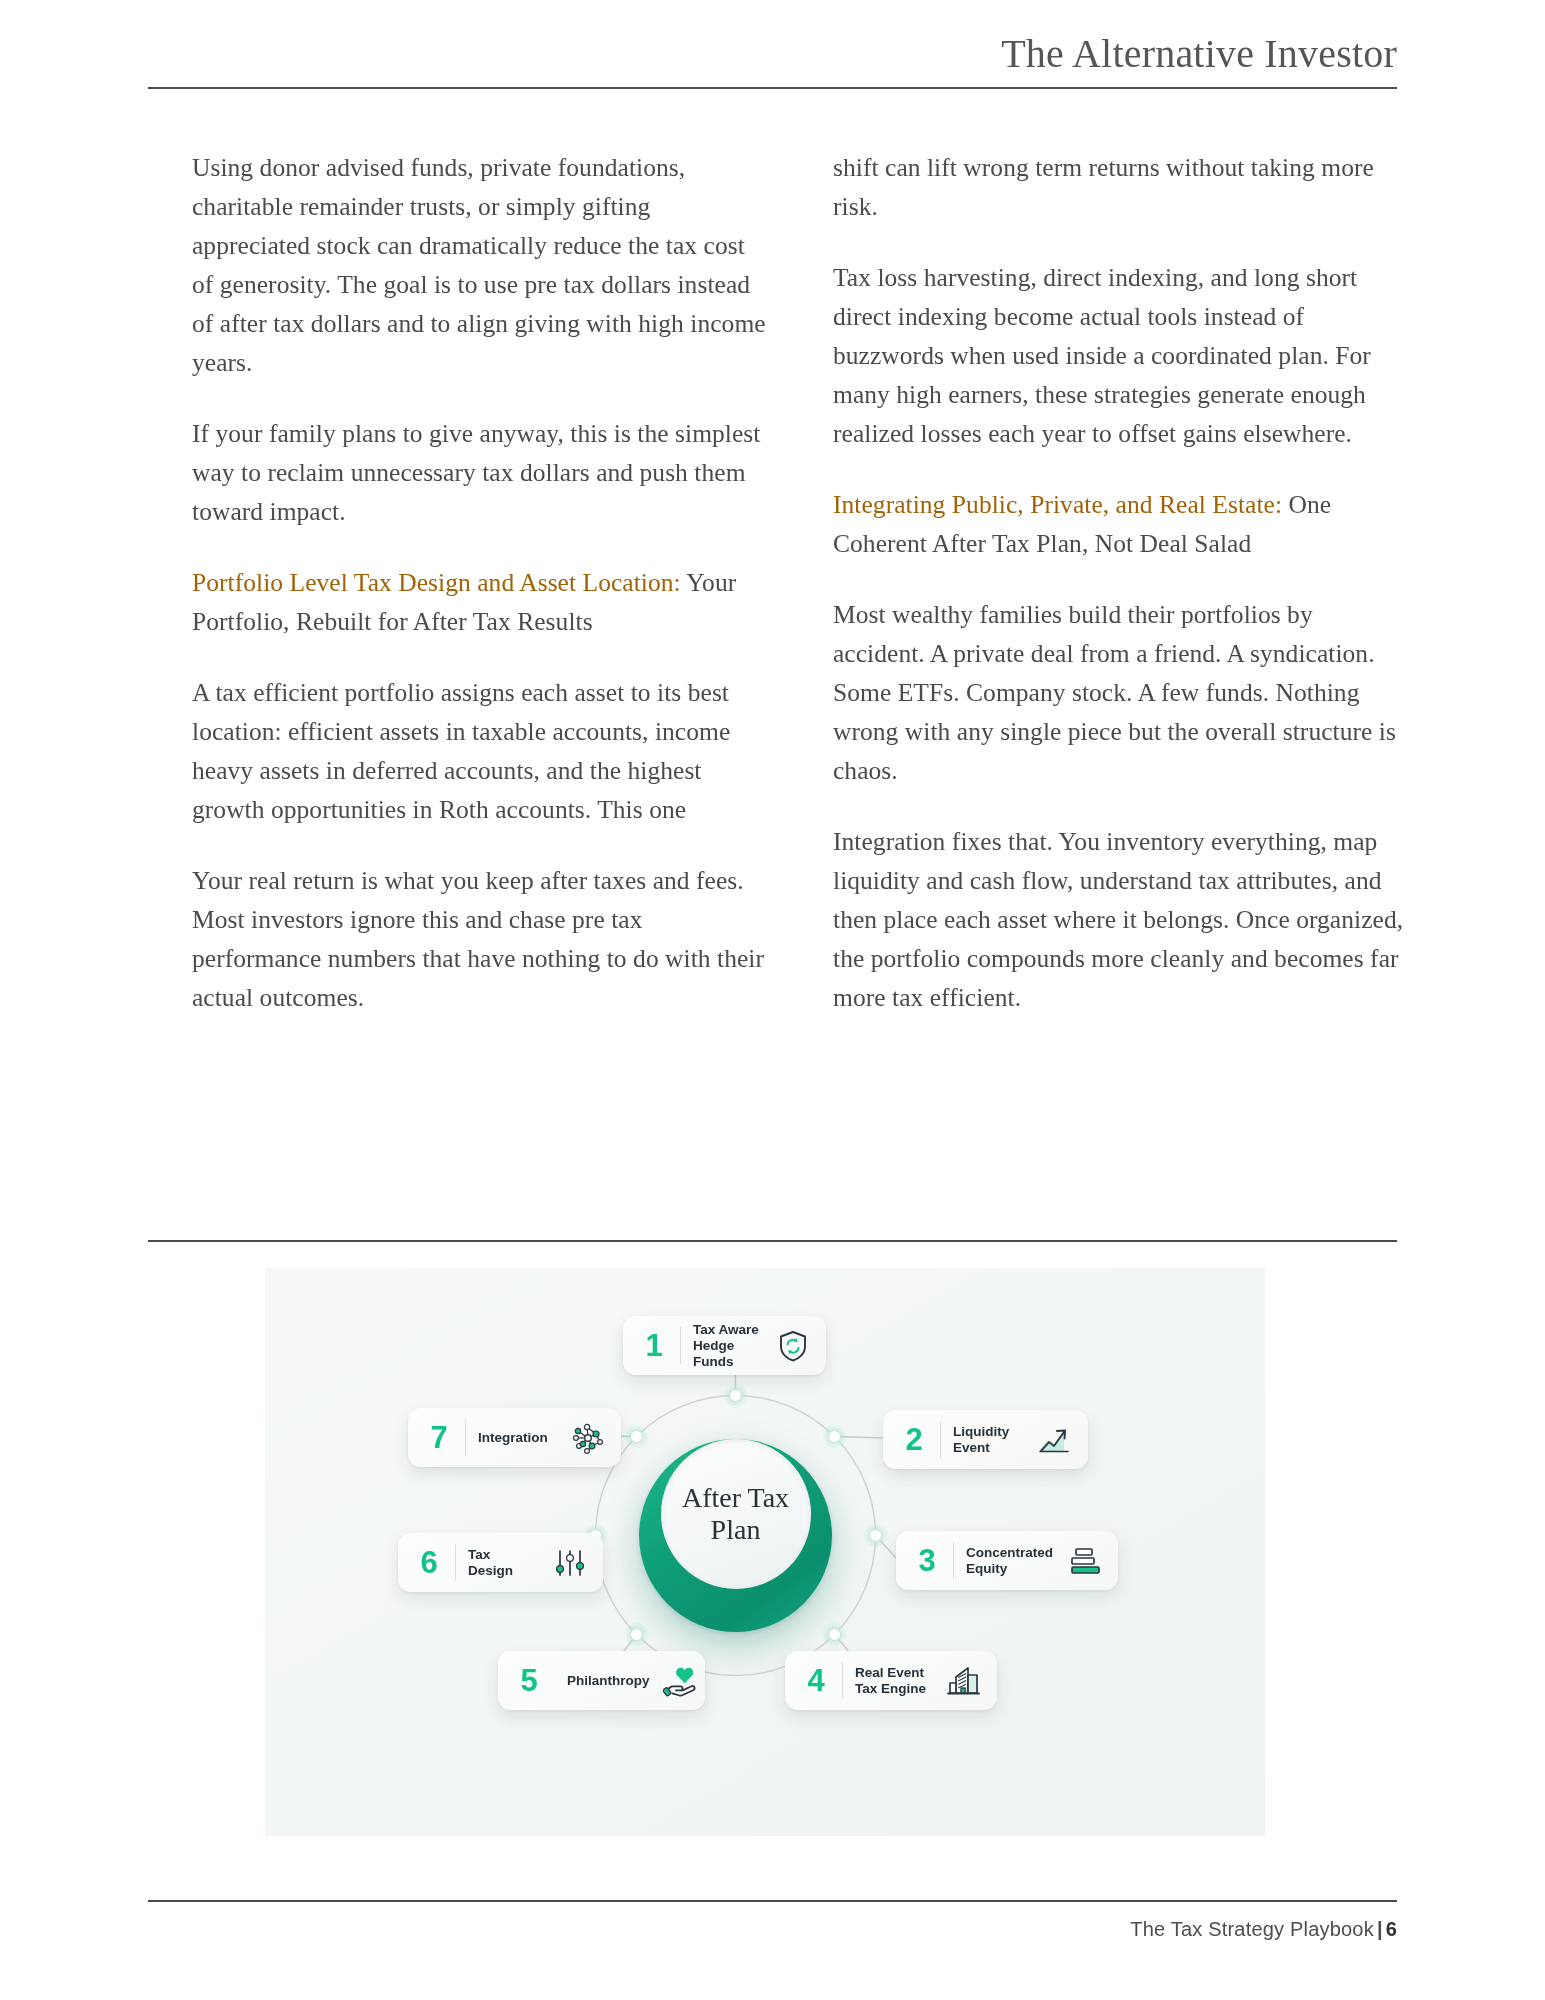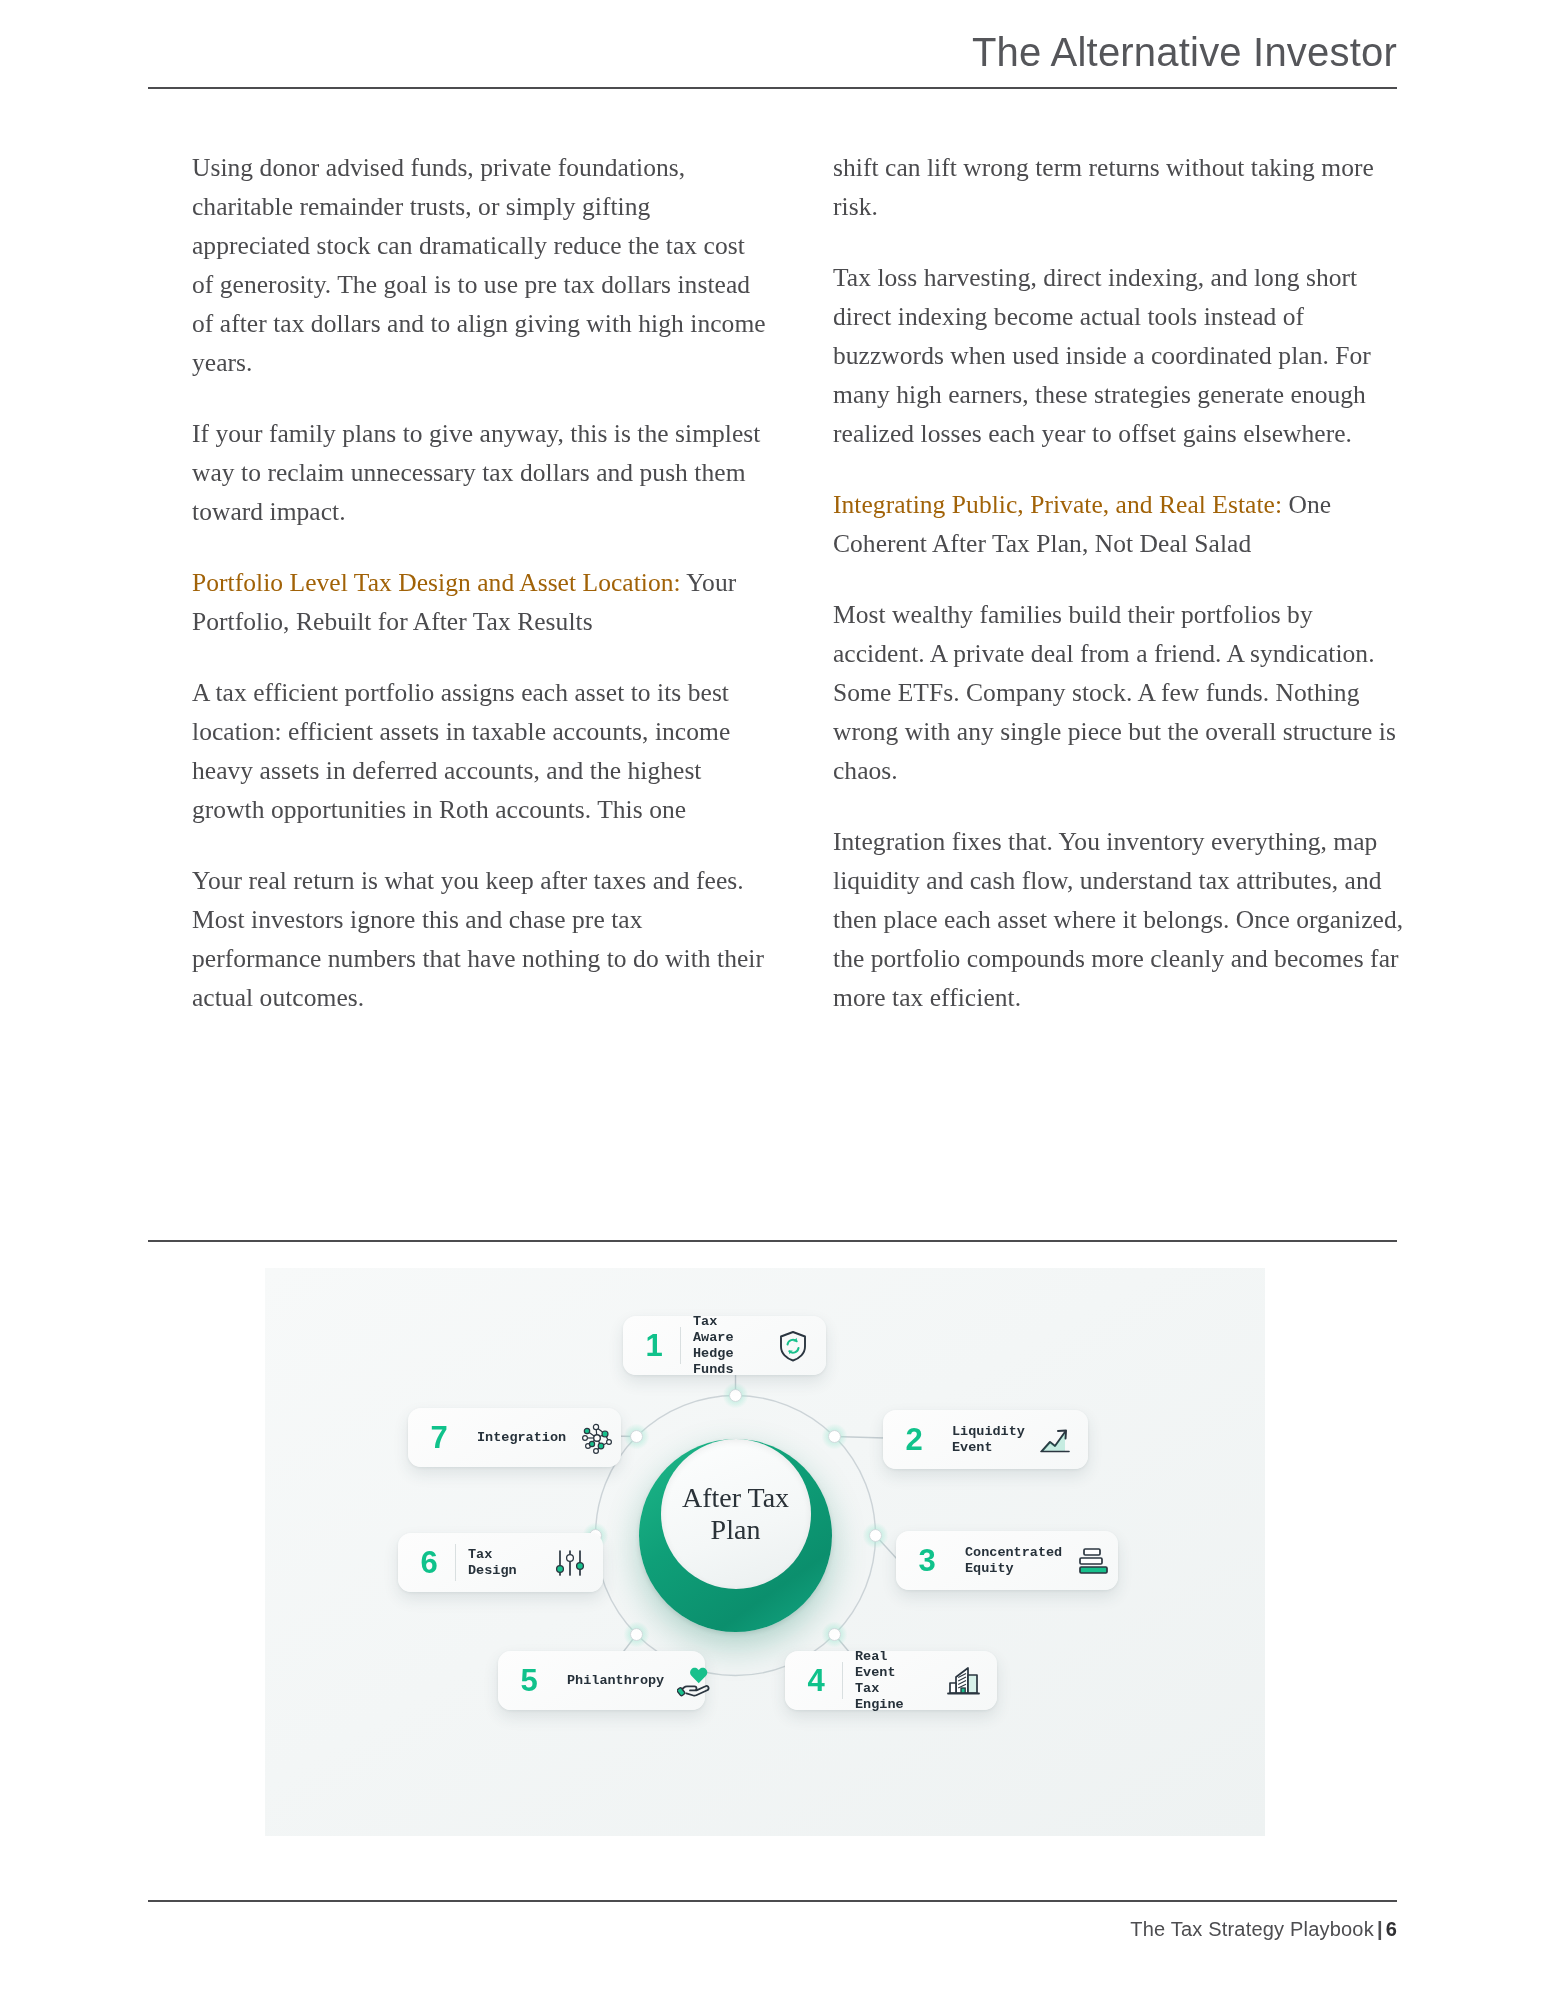--- a/index.html
+++ b/index.html
@@ -23,21 +23,21 @@
     position: absolute;
     top: 30px;
     left: 148px;
     right: 148px;
     height: 58px;
   }
   .header-title {
     position: absolute;
     right: 0;
     top: 0;
-    font-family: Liberation Sans, sans-serif;
+    font-family: Liberation Serif, serif;
     font-size: 40px;
     font-weight: 400;
     color: #55565a;
     letter-spacing: 0.2px;
     white-space: nowrap;
   }
   .header-rule {
     position: absolute;
     left: 0;
     right: 0;
@@ -159,21 +159,21 @@
     min-width: 26px;
     text-align: center;
   }
   .node-div {
     width: 1px;
     align-self: stretch;
     background: #d9dfe0;
     margin-right: 12px;
   }
   .node-label {
-    font-family: Liberation Mono, monospace;
+    font-family: Liberation Sans, sans-serif;
     font-weight: 700;
     font-size: 13.5px;
     line-height: 16px;
     color: #26313a;
     white-space: pre-line;
     flex: 1;
   }
   .node-icon {
     margin-left: 12px;
     width: 38px;

